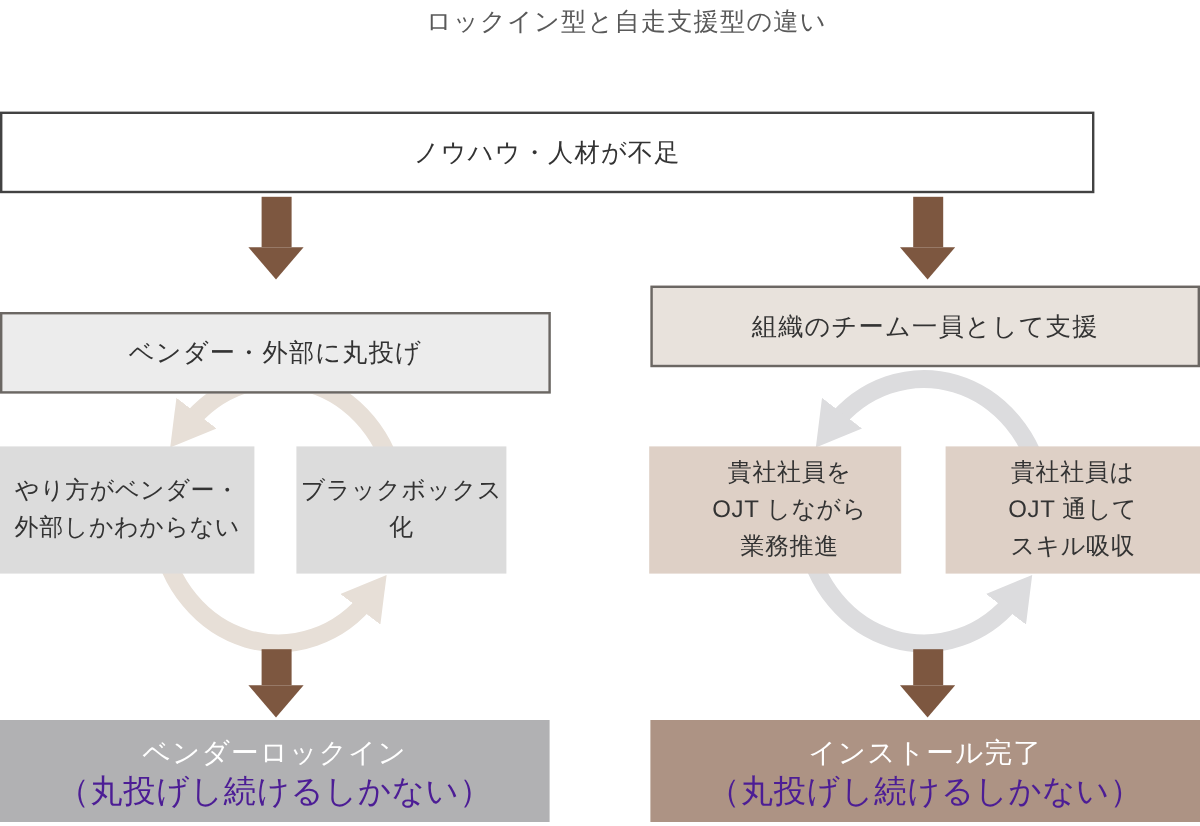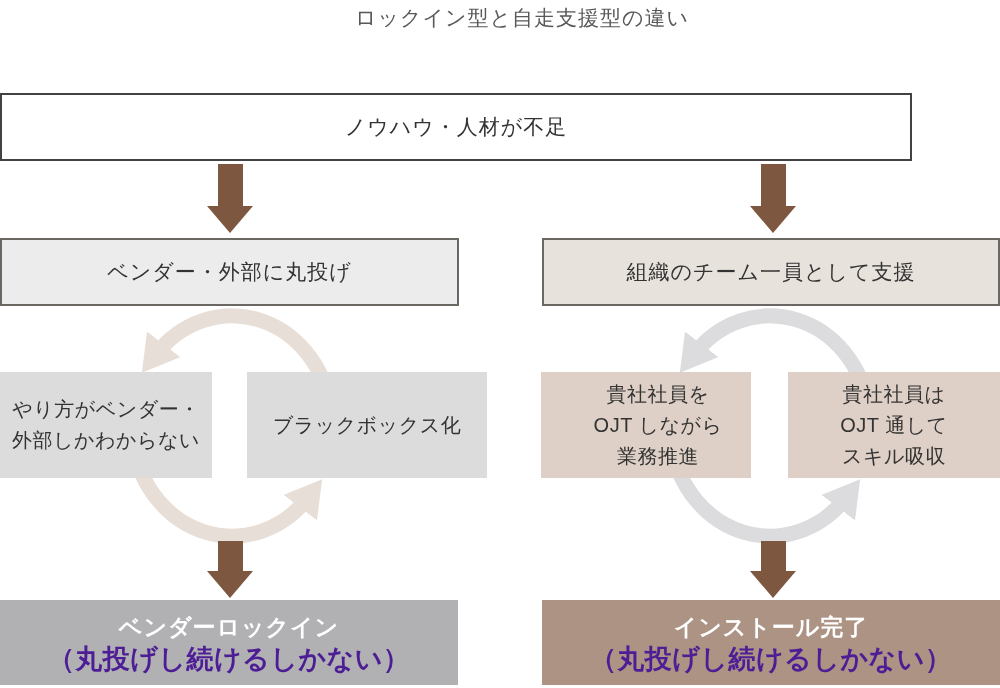--- a/index.html
+++ b/index.html
@@ -31,57 +31,56 @@
 
   .box{position:absolute;display:flex;align-items:center;justify-content:center;z-index:2;}
   .box-label{font-size:21px;letter-spacing:1px;color:var(--body-text);}
 
   .top-box{
     left:0;top:93px;width:912px;height:68px;
     background:#ffffff;border:2px solid var(--top-box-border);
   }
 
   .approach{height:68px;top:238px;border:2px solid var(--approach-box-border);}
-  .approach.left{left:0;width:459px;background:var(--approach-box-left-bg);}
+  .approach.left{left:0;width:459px;background:var(--approach-box-left-bg);margin-top:22px;}
   .approach.right{left:542px;width:458px;background:var(--approach-box-right-bg);}
 
   .cycle-svg{position:absolute;z-index:1;}
   .arc-left{stroke:var(--cycle-arc-left);}
   .arc-left-fill{fill:var(--cycle-arc-left);}
   .arc-right{stroke:var(--cycle-arc-right);}
   .arc-right-fill{fill:var(--cycle-arc-right);}
 
   .cycle-box{
     position:absolute;z-index:2;top:372px;height:106px;
     display:flex;align-items:center;justify-content:center;
     text-align:center;white-space:pre-line;
     font-size:20px;line-height:31px;letter-spacing:0.5px;color:var(--body-text);
   }
   .cycle-box.l1{left:0;width:212px;background:var(--cycle-box-left-bg);}
-  .cycle-box.l2{left:247px;width:240px;background:var(--cycle-box-left-bg);}
+  .cycle-box.l2{left:247px;width:175px;background:var(--cycle-box-left-bg);}
   .cycle-box.r1{left:541px;width:210px;background:var(--cycle-box-right-bg);padding-left:24px;}
   .cycle-box.r2{left:788px;width:212px;background:var(--cycle-box-right-bg);}
 
   .arrow{position:absolute;z-index:3;width:46px;display:flex;flex-direction:column;align-items:center;}
   .arrow .shaft{width:25px;flex:1;background:var(--arrow-brown);}
   .arrow .head{
     width:0;height:0;
     border-left:23px solid transparent;border-right:23px solid transparent;
     border-top:27px solid var(--arrow-brown);
   }
   .arrow.a1{left:207px;top:164px;height:69px;}
   .arrow.a2{left:750px;top:164px;height:69px;}
   .arrow.a3{left:207px;top:541px;height:57px;}
   .arrow.a4{left:750px;top:541px;height:57px;}
 
   .outcome{
     position:absolute;z-index:2;top:600px;height:85px;
     display:flex;flex-direction:column;align-items:center;justify-content:center;
     text-align:center;
-    font-weight:bold;
   }
   .outcome.left{left:0;width:458px;background:var(--outcome-box-left-bg);}
   .outcome.right{left:542px;width:458px;background:var(--outcome-box-right-bg);}
   .outcome-title{font-size:23px;line-height:33px;letter-spacing:1px;color:var(--outcome-title-text);}
   .outcome-note{font-size:27px;line-height:30px;letter-spacing:0.5px;color:#4c1d95;}
 </style>
 </head>
 <body>
 
 <div class="canvas">

